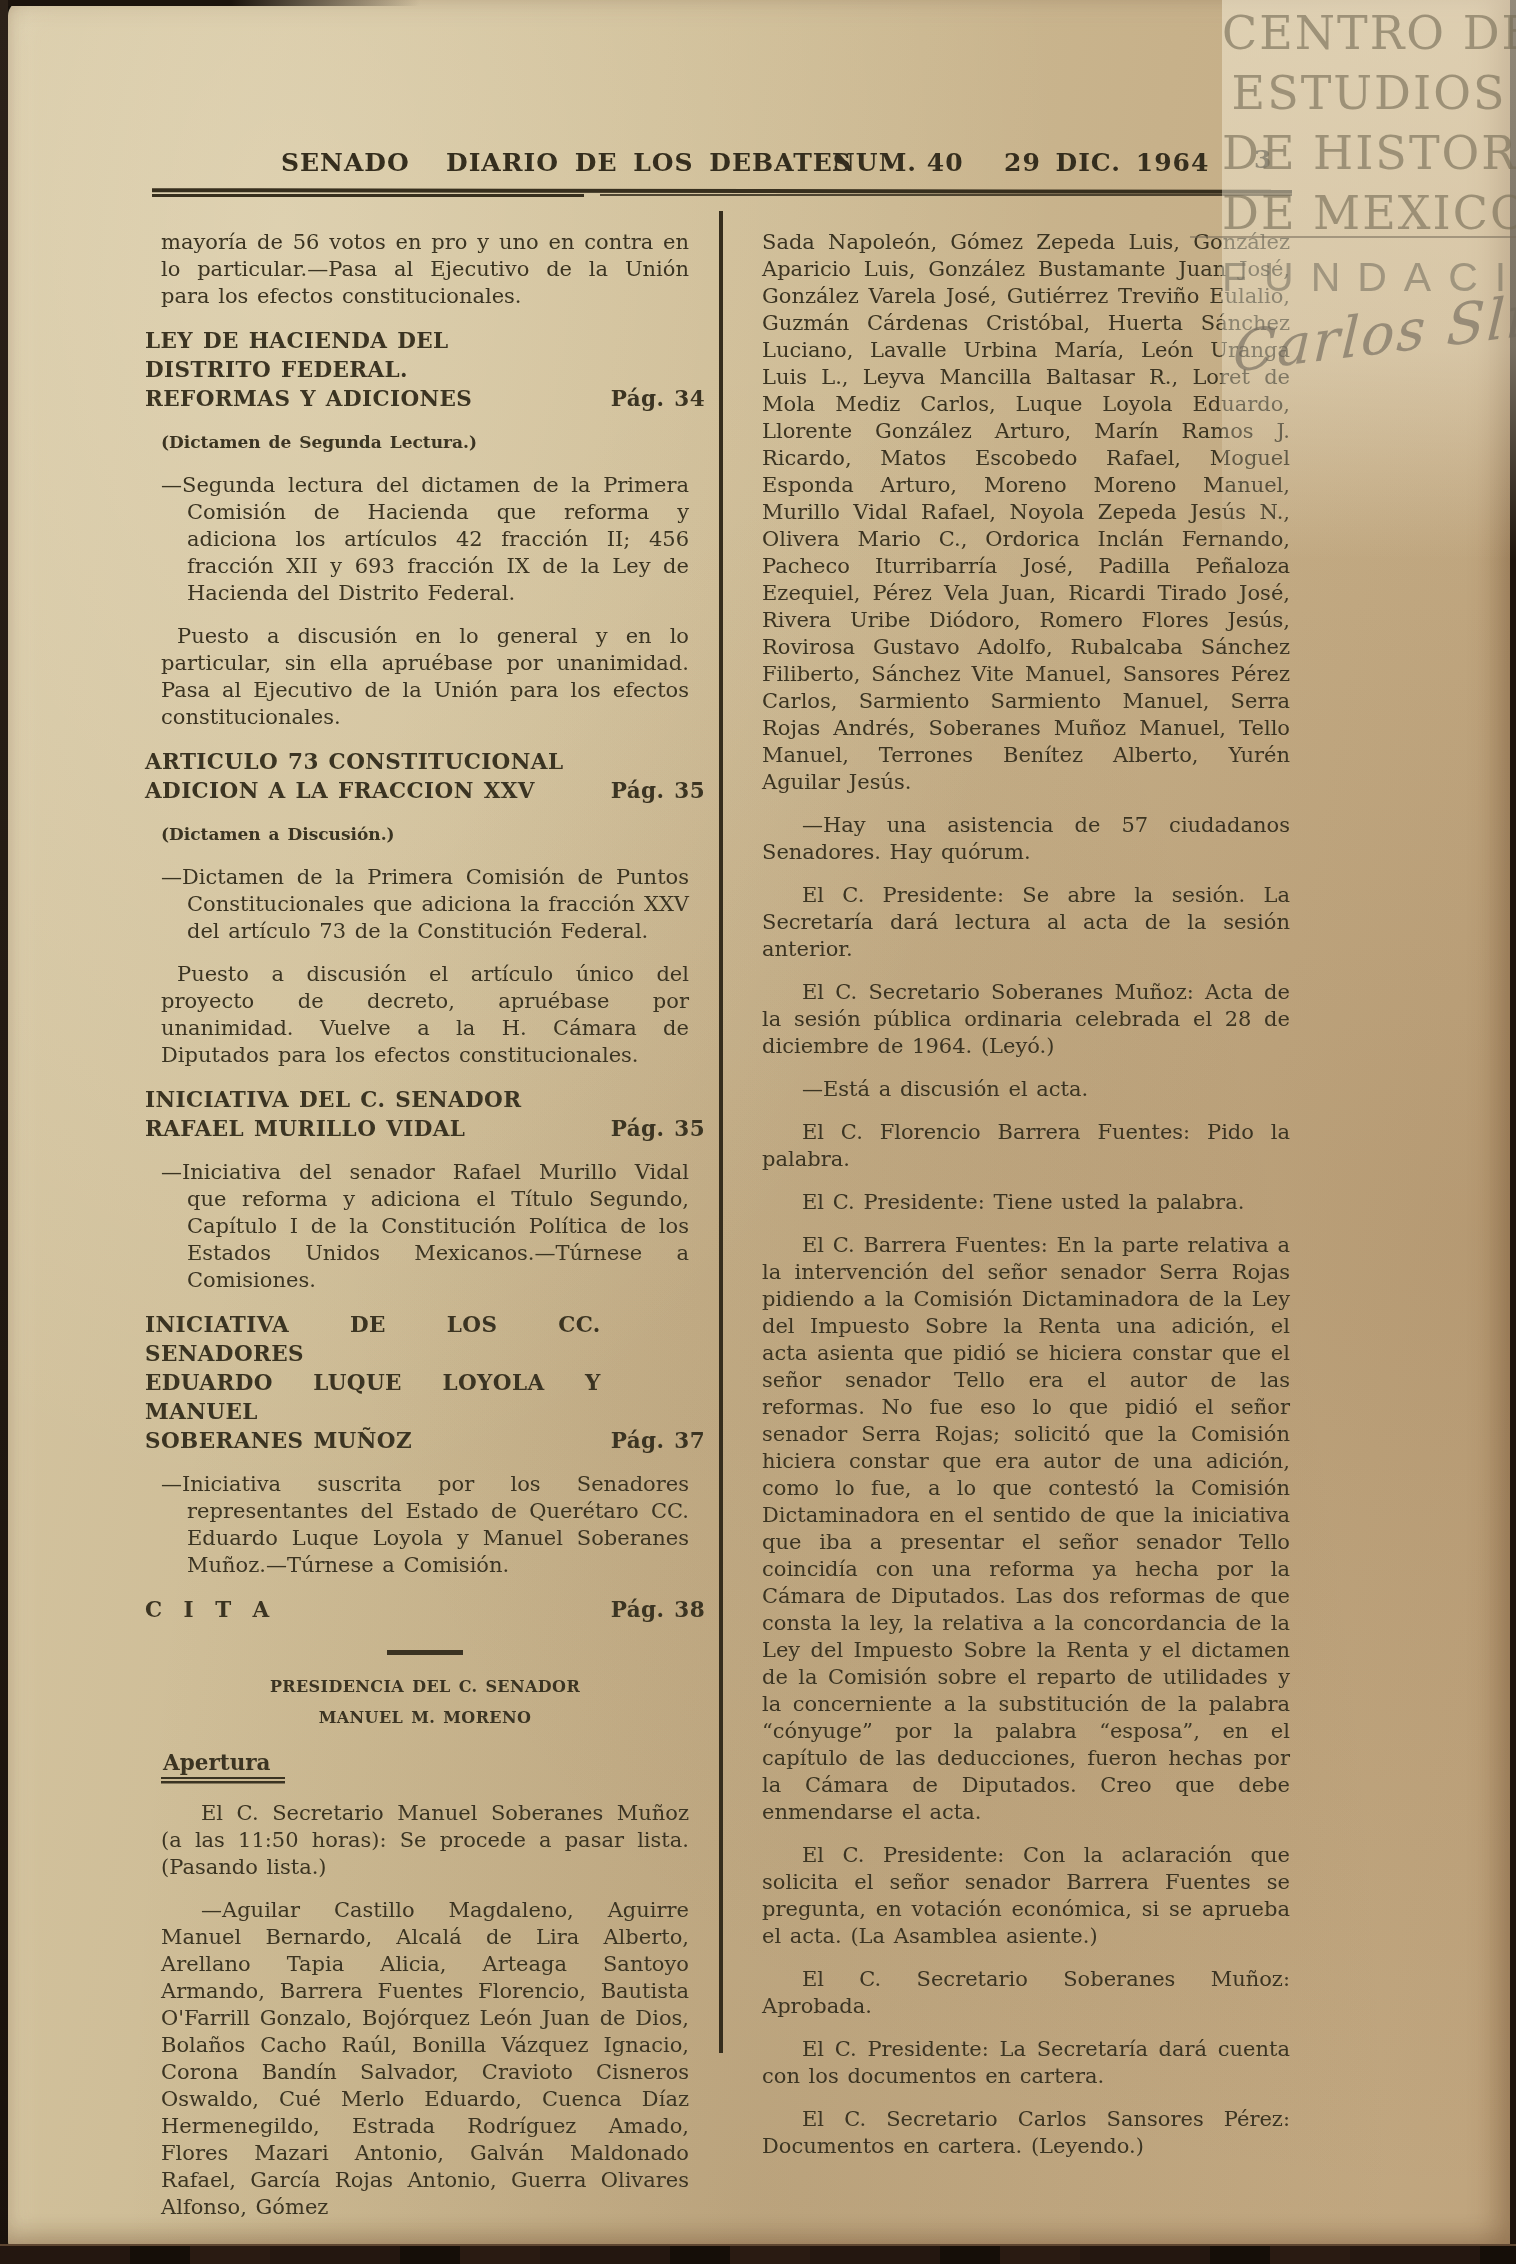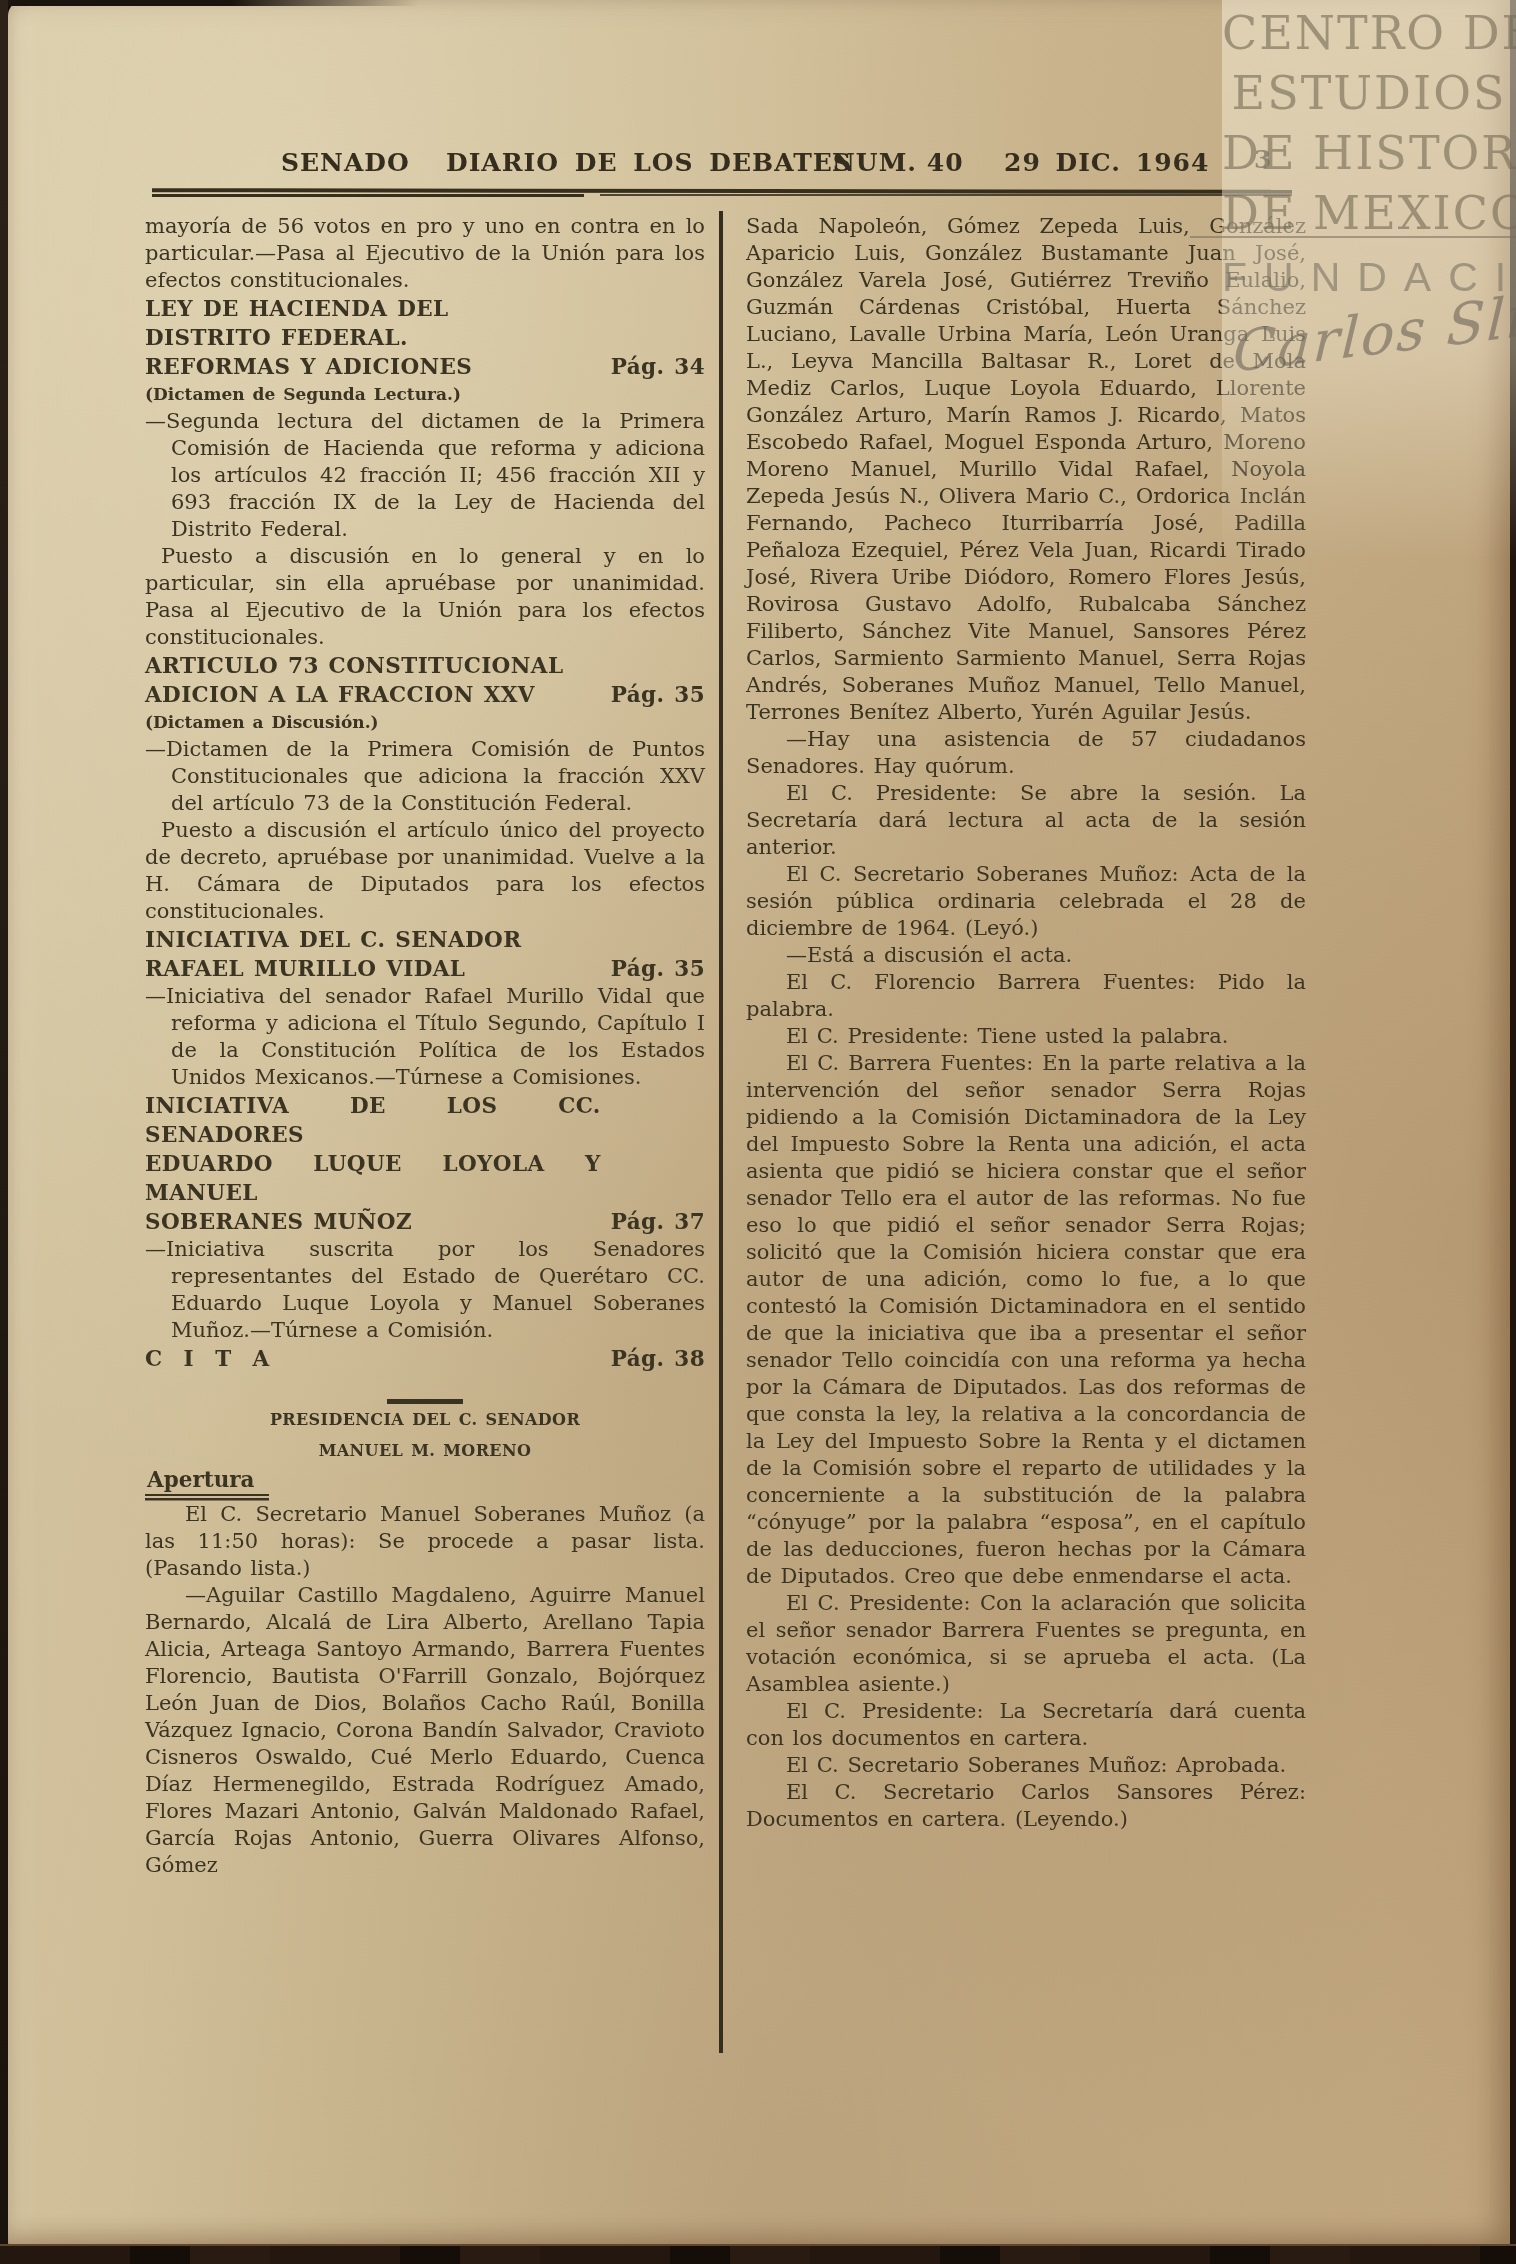--- a/index.html
+++ b/index.html
@@ -30,21 +30,21 @@
   .rule{position:absolute;background:#372f1e;}
   .rule1{left:152px;top:189px;width:1140px;height:3.5px;transform:rotate(.08deg);}
   .rule2{left:152px;top:194px;width:432px;height:2.5px;}
   .rule3{left:600px;top:193.5px;width:692px;height:2px;opacity:.85;}
   .vdivider{position:absolute;left:719px;top:211px;width:3.5px;height:1842px;background:#352d1d;}
 
   
   .col{position:absolute;top:213px;width:560px;color:#3b3422;font-size:21px;line-height:27px;
        text-align:justify;word-spacing:2px;}
   .col-left{left:145px;} .col-right{left:746px;}
-  .col p{margin:0;}
+  .col p{margin:16px;}
   .m-intro{margin-left:26px;}
   .toc-h{display:flex;justify-content:space-between;align-items:flex-end;
          font-weight:bold;font-size:21.5px;line-height:29px;letter-spacing:.4px;}
   .toc-h .t{white-space:pre-line;}
   .toc-h .pg{white-space:nowrap;padding-left:10px;}
   .toc-sub{margin-top:4px;font-weight:bold;font-size:17px;}
   .toc-desc{margin-top:14px;margin-left:26px;padding-left:26px;text-indent:-26px;}
   .toc-cont{margin-left:26px;padding-left:0;text-indent:16px;}
   .dash-divider{width:76px;height:4.5px;background:#3b3322;margin:26px auto 0 auto;}
   .center-h{margin-top:26px;text-align:center;font-weight:bold;font-size:16px;line-height:31px;
@@ -160,23 +160,23 @@
     <p class="plain-indent">—Está a discusión el acta.</p>
 
     <p class="speech"><b>El C. Florencio Barrera Fuentes:</b><span> Pido la palabra.</span></p>
 
     <p class="speech"><b>El C. Presidente:</b><span> Tiene usted la palabra.</span></p>
 
     <p class="speech"><b>El C. Barrera Fuentes:</b><span> En la parte relativa a la intervención del señor senador Serra Rojas pidiendo a la Comisión Dictaminadora de la Ley del Impuesto Sobre la Renta una adición, el acta asienta que pidió se hiciera constar que el señor senador Tello era el autor de las reformas. No fue eso lo que pidió el señor senador Serra Rojas; solicitó que la Comisión hiciera constar que era autor de una adición, como lo fue, a lo que contestó la Comisión Dictaminadora en el sentido de que la iniciativa que iba a presentar el señor senador Tello coincidía con una reforma ya hecha por la Cámara de Diputados. Las dos reformas de que consta la ley, la relativa a la concordancia de la Ley del Impuesto Sobre la Renta y el dictamen de la Comisión sobre el reparto de utilidades y la concerniente a la substitución de la palabra “cónyuge” por la palabra “esposa”, en el capítulo de las deducciones, fueron hechas por la Cámara de Diputados. Creo que debe enmendarse el acta.</span></p>
 
     <p class="speech"><b>El C. Presidente:</b><span> Con la aclaración que solicita el señor senador Barrera Fuentes se pregunta, en votación económica, si se aprueba el acta. (La Asamblea asiente.)</span></p>
 
+    <p class="speech"><b>El C. Secretario Soberanes Muñoz:</b><span> Aprobada.</span></p>
+
     <p class="speech"><b>El C. Presidente:</b><span> La Secretaría dará cuenta con los documentos en cartera.</span></p>
-
-    <p class="speech"><b>El C. Secretario Soberanes Muñoz:</b><span> Aprobada.</span></p>
 
     <p class="speech"><b>El C. Secretario Carlos Sansores Pérez:</b><span> Documentos en cartera. (Leyendo.)</span></p>
   </div>
 
   <div class="wm wm-panel">
     <div class="wm-caps wm-l1">CENTRO DE</div>
     <div class="wm-caps wm-l2">ESTUDIOS</div>
     <div class="wm-caps wm-l3">DE HISTORIA</div>
     <div class="wm-caps wm-l4">DE MEXICO</div>
   </div>

